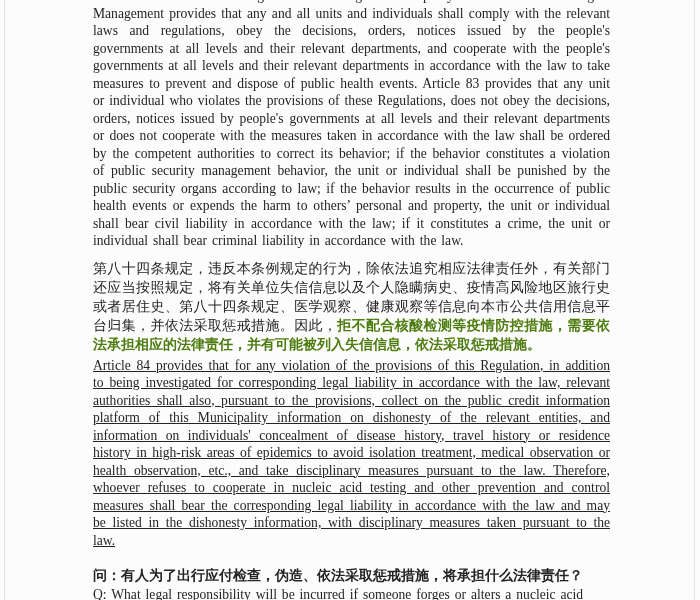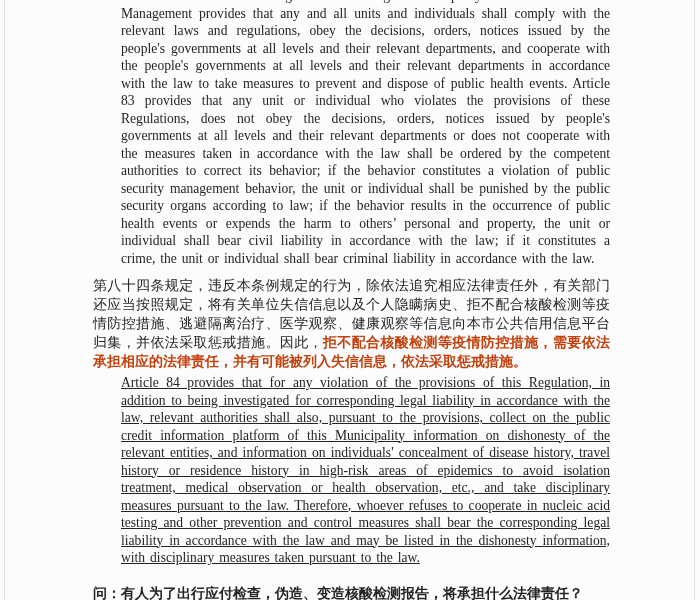--- a/index.html
+++ b/index.html
@@ -35,29 +35,28 @@
     text-align: justify;
   }
   .clip-line {
     height: 17.5px;
     white-space: nowrap;
     overflow: hidden;
   }
   p { margin: 0; }
   .en {
     word-spacing: 1.5px;
-    margin-left: 28px;
   }
   .zh {
     font-size: 14px;
     line-height: 19px;
     margin-top: 9px;
   }
   .blue {
-    color: #c2410c;
+    color: #4d7c0f;
     font-weight: 600;
   }
   .en2 {
     margin-top: 3px;
     text-decoration: underline;
   }
   .q-zh {
     font-weight: bold;
     font-size: 14px;
     line-height: 17.5px;
@@ -74,21 +73,21 @@
 
 <div class="page-edge left"></div>
 <div class="page-edge right"></div>
 
 <div class="doc">
 
   <div class="clip-line en">Answer: Article 82 of the Regulations of Shanghai Municipality on Public Health Emergency</div>
 
   <p class="en">Management provides that any and all units and individuals shall comply with the relevant laws and regulations, obey the decisions, orders, notices issued by the people's governments at all levels and their relevant departments, and cooperate with the people's governments at all levels and their relevant departments in accordance with the law to take measures to prevent and dispose of public health events. Article 83 provides that any unit or individual who violates the provisions of these Regulations, does not obey the decisions, orders, notices issued by people's governments at all levels and their relevant departments or does not cooperate with the measures taken in accordance with the law shall be ordered by the competent authorities to correct its behavior; if the behavior constitutes a violation of public security management behavior, the unit or individual shall be punished by the public security organs according to law; if the behavior results in the occurrence of public health events or expends the harm to others’ personal and property, the unit or individual shall bear civil liability in accordance with the law; if it constitutes a crime, the unit or individual shall bear criminal liability in accordance with the law.</p>
 
-  <p class="zh"><span>第八十四条规定，违反本条例规定的行为，除依法追究相应法律责任外，有关部门还应当按照规定，将有关单位失信信息以及个人隐瞒病史、拒不配合核酸检测等疫情防控措施、逃避隔离治疗、医学观察、健康观察等信息向本市公共信用信息平台归集，并依法采取惩戒措施。因此，</span><span class="blue">拒不配合核酸检测等疫情防控措施，需要依法承担相应的法律责任，并有可能被列入失信信息，依法采取惩戒措施。</span></p>
+  <p class="zh"><span>第八十四条规定，违反本条例规定的行为，除依法追究相应法律责任外，有关部门还应当按照规定，将有关单位失信信息以及个人隐瞒病史、疫情高风险地区旅行史或者居住史、第八十四条规定、医学观察、健康观察等信息向本市公共信用信息平台归集，并依法采取惩戒措施。因此，</span><span class="blue">拒不配合核酸检测等疫情防控措施，需要依法承担相应的法律责任，并有可能被列入失信信息，依法采取惩戒措施。</span></p>
 
   <p class="en en2">Article 84 provides that for any violation of the provisions of this Regulation, in addition to being investigated for corresponding legal liability in accordance with the law, relevant authorities shall also, pursuant to the provisions, collect on the public credit information platform of this Municipality information on dishonesty of the relevant entities, and information on individuals' concealment of disease history, travel history or residence history in high-risk areas of epidemics to avoid isolation treatment, medical observation or health observation, etc., and take disciplinary measures pursuant to the law. Therefore, whoever refuses to cooperate in nucleic acid testing and other prevention and control measures shall bear the corresponding legal liability in accordance with the law and may be listed in the dishonesty information, with disciplinary measures taken pursuant to the law.</p>
 
-  <p class="q-zh">问：有人为了出行应付检查，伪造、变造核酸检测报告，将承担什么法律责任？</p>
+  <p class="q-zh">问：有人为了出行应付检查，伪造、依法采取惩戒措施，将承担什么法律责任？</p>
 
   <p class="q-en">Q:  What legal responsibility will be incurred if someone forges or alters a nucleic acid</p>
 
 </div>
 
 </body></html>

